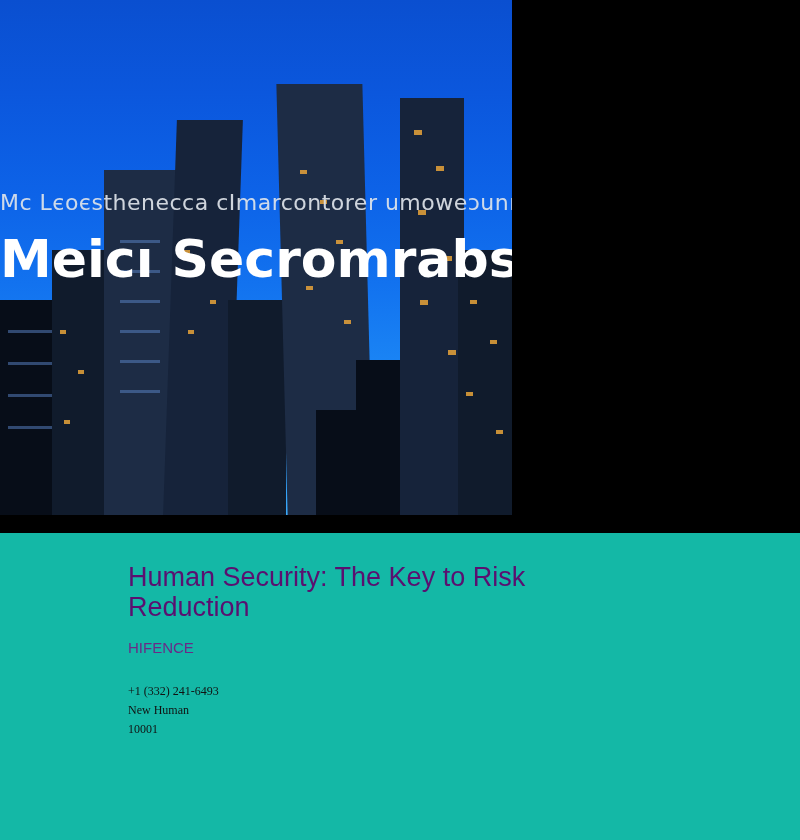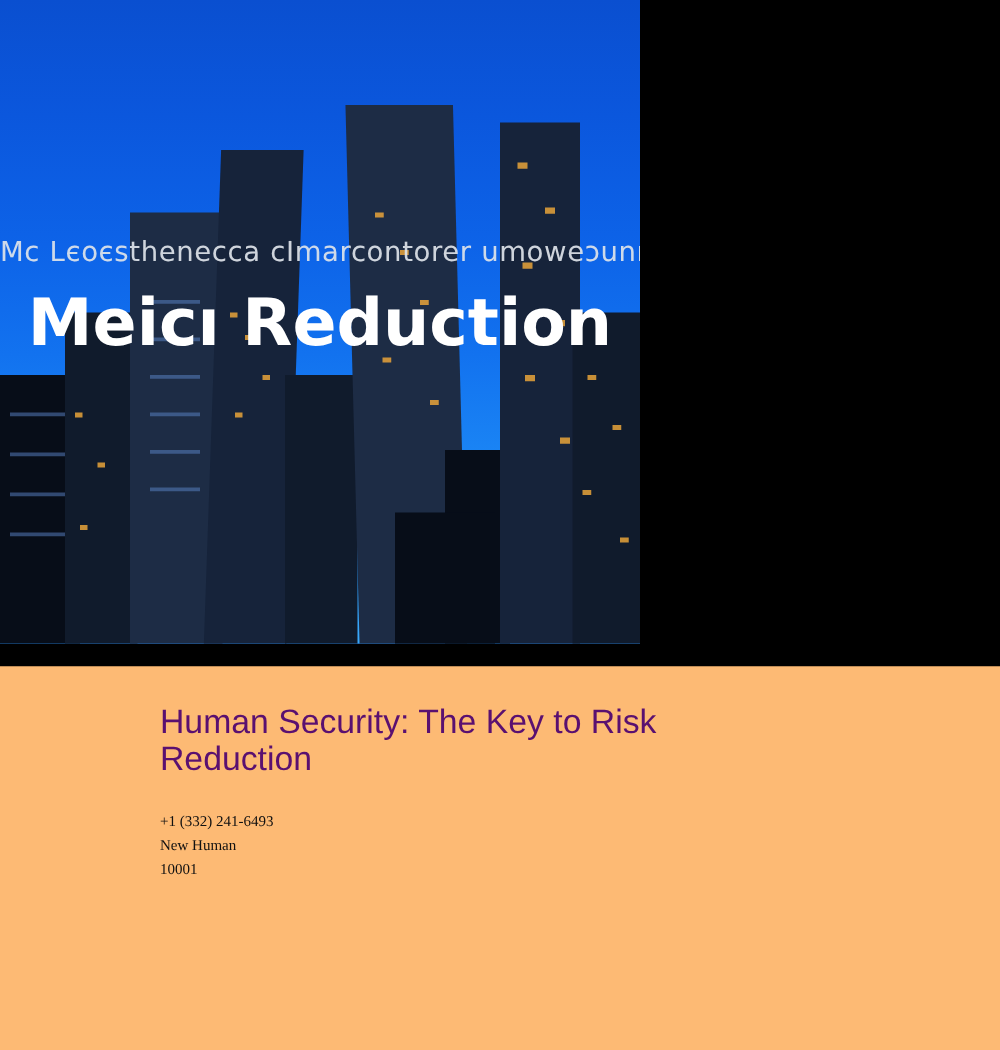--- a/index.html
+++ b/index.html
@@ -95,21 +95,21 @@
     letter-spacing: 0px;
   }
 
   
   #info {
     position: absolute;
     left: 0;
     top: 533px;
     width: 800px;
     height: 307px;
-    background: #fdba74;
+    background: #14b8a6;
   }
   #info-inner {
     position: absolute;
     left: 128px;
     top: 29px;
     width: 620px;
   }
   #doc-title {
     font-family: "Liberation Sans", sans-serif;
     font-size: 27px;
@@ -189,27 +189,28 @@
     <div class="win blue" style="left:120px; top:330px; width:40px; height:3px;"></div>
     <div class="win blue" style="left:120px; top:360px; width:40px; height:3px;"></div>
     <div class="win blue" style="left:120px; top:390px; width:40px; height:3px;"></div>
     <div class="win blue" style="left:8px; top:330px; width:44px; height:3px;"></div>
     <div class="win blue" style="left:8px; top:362px; width:44px; height:3px;"></div>
     <div class="win blue" style="left:8px; top:394px; width:44px; height:3px;"></div>
     <div class="win blue" style="left:8px; top:426px; width:44px; height:3px;"></div>
 
     <div id="hero-text-wrap">
       <div id="hero-sub">Mc Lєoєsthenecca cImarcontorer umoweɔunr</div>
-      <div id="hero-title">Meicı Reduction</div>
+      <div id="hero-title">Meicı Secromrabs</div>
     </div>
   </div>
 
   <div id="info">
     <div id="info-inner">
       <h1 id="doc-title">Human Security: The Key to Risk Reduction</h1>
+      <div id="brand">HIFENCE</div>
       <div id="contact">
         <div class="contact-line">+1 (332) 241-6493</div>
         <div class="contact-line">New Human</div>
         <div class="contact-line">10001</div>
       </div>
     </div>
   </div>
 
 </div>
 

